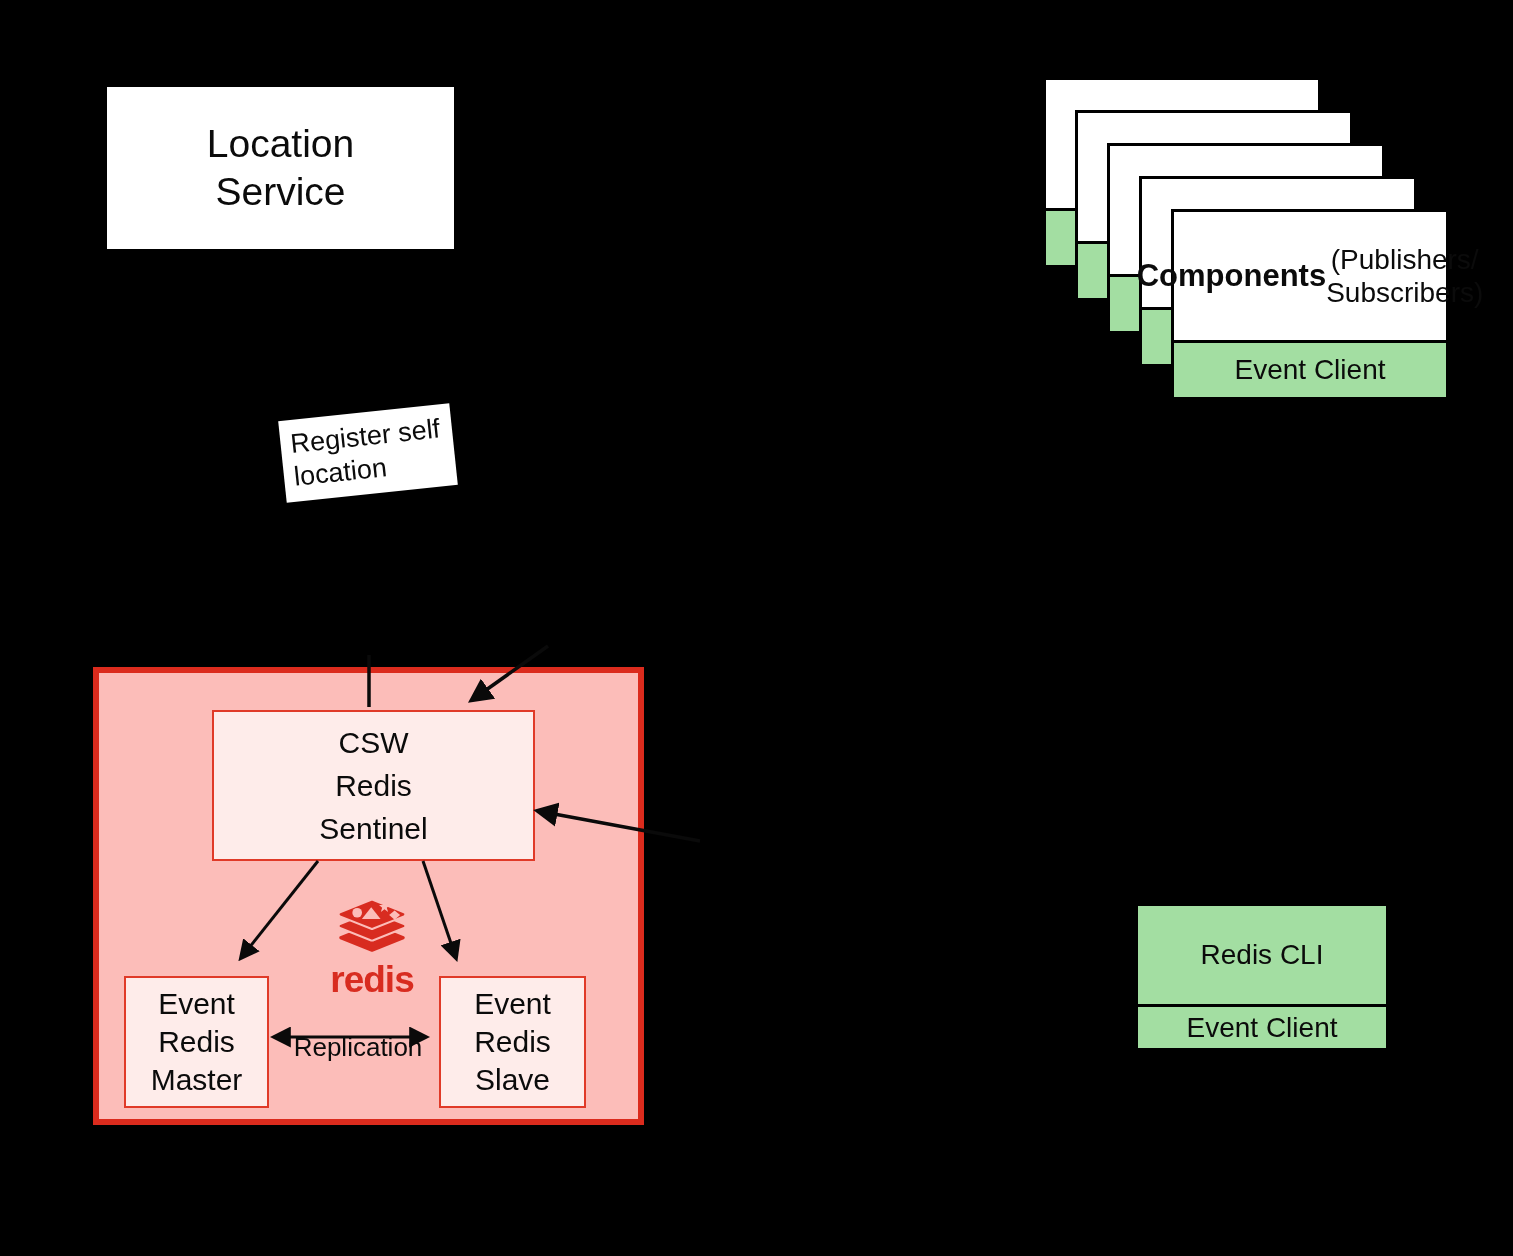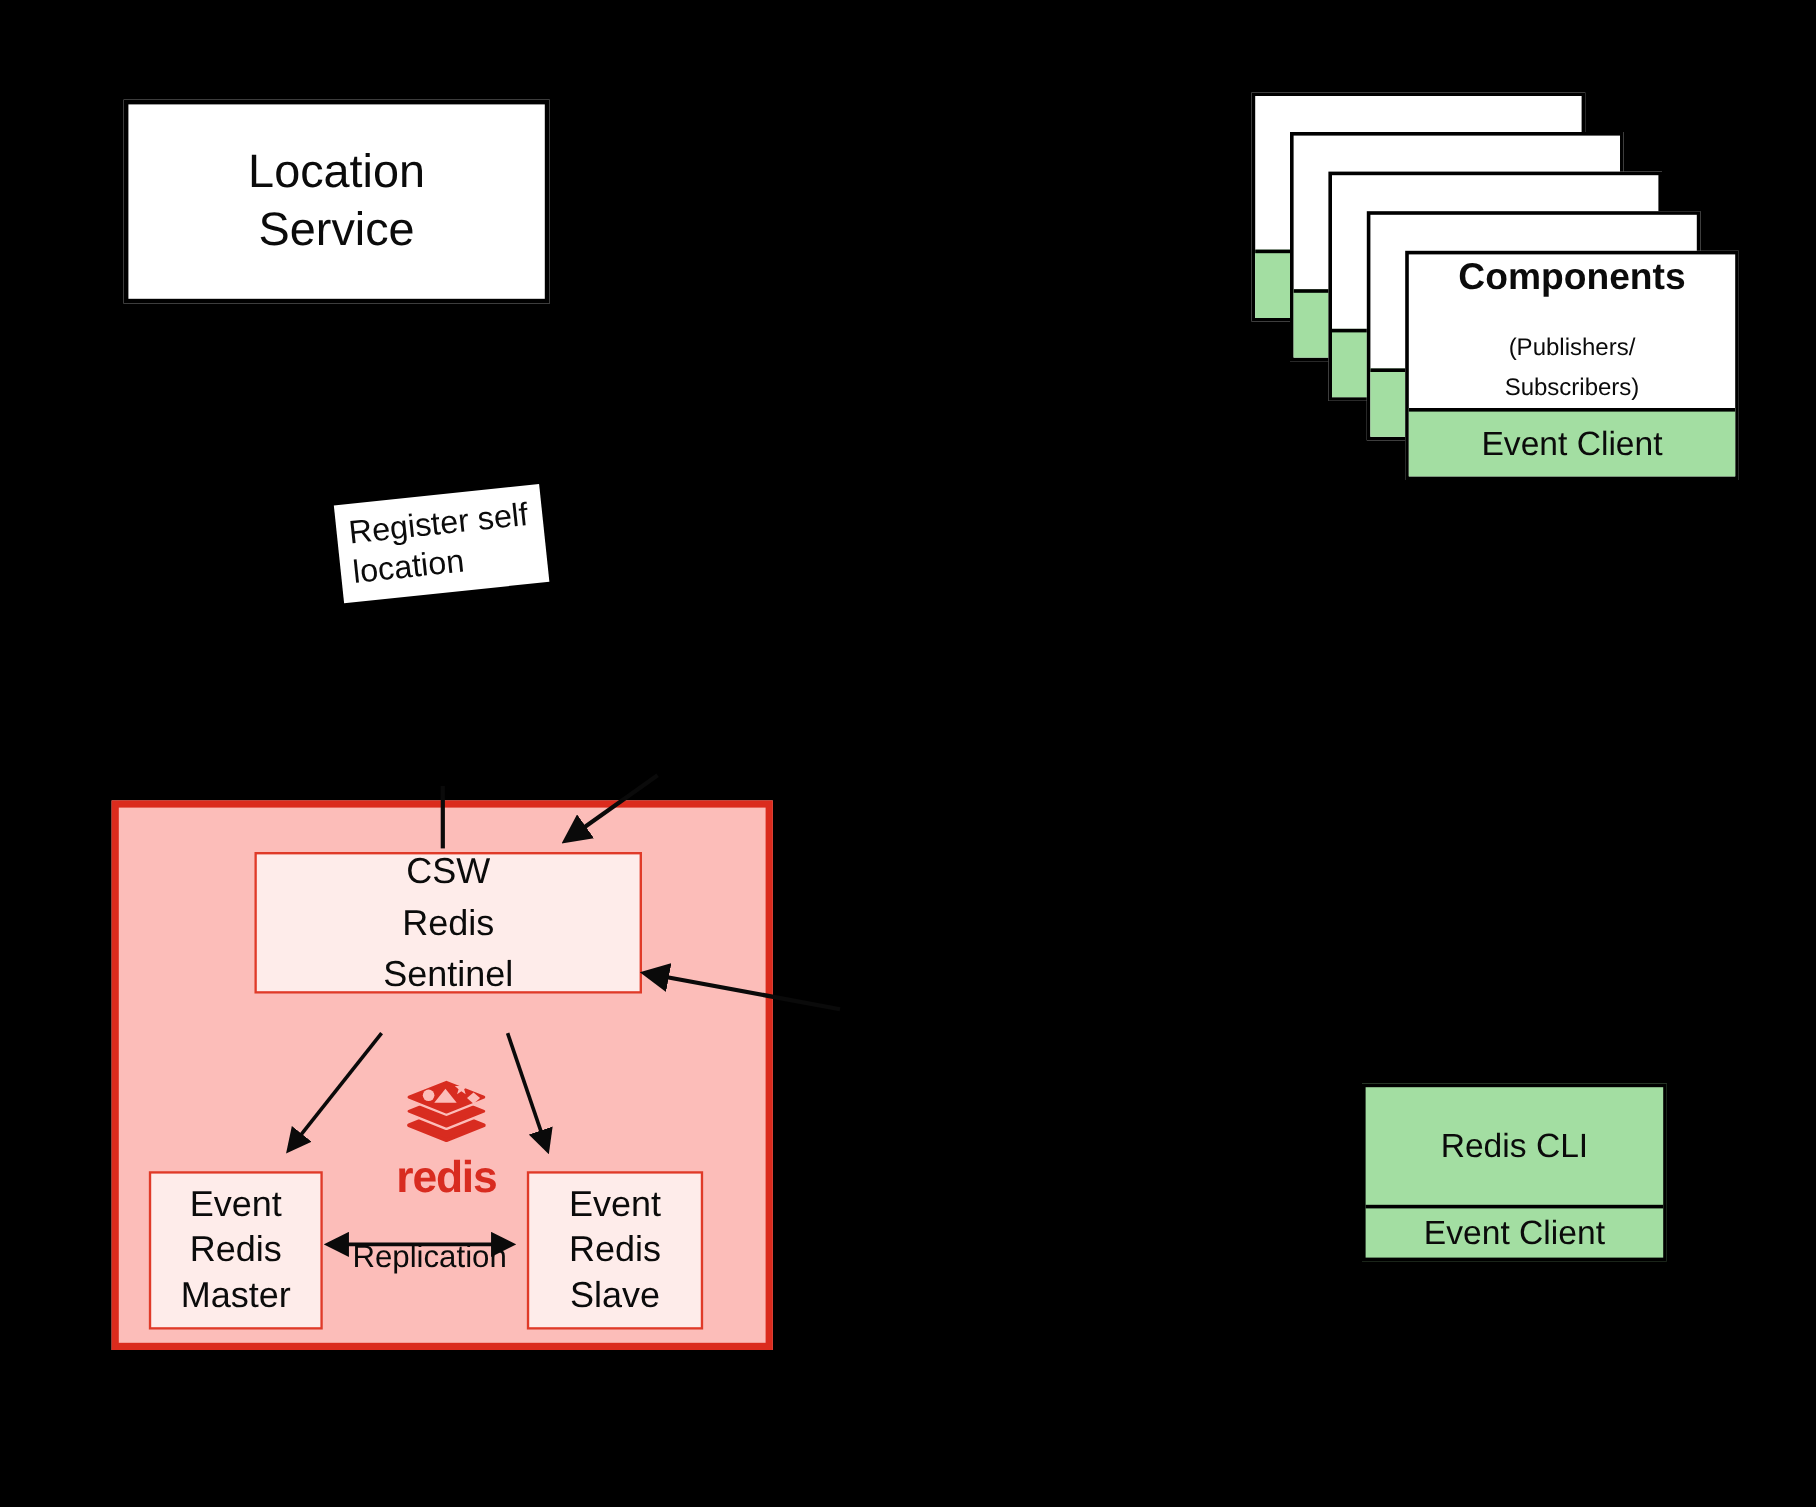--- a/index.html
+++ b/index.html
@@ -10,38 +10,38 @@
   .preline{white-space:pre-line;text-align:center;}
   .box{position:absolute;box-sizing:border-box;display:flex;align-items:center;justify-content:center;}
 
   
   .loc-box{left:103px;top:83px;width:355px;height:170px;background:#ffffff;border:4px solid #000;
     font-size:39px;line-height:48px;}
 
   
   .stack-card{position:absolute;box-sizing:border-box;width:278px;height:191px;background:#ffffff;
     border:3px solid #000;display:flex;flex-direction:column;}
-  .stack-card .card-body{flex:1;display:flex;flex-direction:column;align-items:center;justify-content:space-between;}
+  .stack-card .card-body{flex:1;display:flex;flex-direction:row;align-items:center;justify-content:center;}
   .stack-card .card-footer{height:57px;box-sizing:border-box;border-top:3px solid #000;background:#A3DEA2;
     display:flex;align-items:center;justify-content:center;font-size:28px;}
   .card-title{font-size:31px;font-weight:bold;line-height:38px;}
-  .card-sub{font-size:20px;line-height:33px;}
+  .card-sub{font-size:28px;line-height:33px;}
 
   
   .register-note{position:absolute;left:282px;top:412px;width:172px;height:82px;background:#ffffff;
     transform:rotate(-6deg);display:flex;align-items:center;box-sizing:border-box;padding-left:10px;
     font-size:27px;line-height:33px;}
   .register-note .preline{text-align:left;}
 
   
   .redis-panel{position:absolute;left:93px;top:667px;width:551px;height:458px;box-sizing:border-box;
     background:#FCBDB9;border:6px solid #DB2B1D;}
   .inner-box{position:absolute;box-sizing:border-box;background:#FEECEA;border:2px solid #E03A28;
     display:flex;align-items:center;justify-content:center;}
-  .sentinel-box{left:113px;top:37px;width:323px;height:118px;font-size:30px;line-height:43px;}
+  .sentinel-box{left:113px;top:37px;width:323px;height:151px;font-size:30px;line-height:43px;}
   .master-box{left:25px;top:303px;width:145px;height:132px;font-size:30px;line-height:38px;}
   .slave-box{left:340px;top:303px;width:147px;height:132px;font-size:30px;line-height:38px;}
   .replication-label{position:absolute;left:159px;top:359px;width:200px;text-align:center;font-size:26px;}
 
   .redis-logo{position:absolute;left:224px;top:224px;width:98px;text-align:center;}
   .redis-wordmark{font-size:37px;font-weight:bold;color:#D82C20;letter-spacing:-1px;margin-top:0px;}
 
   
   .event-cli-box{position:absolute;left:1135px;top:903px;width:254px;height:148px;box-sizing:border-box;
     background:#A3DEA2;border:3px solid #000;display:flex;flex-direction:column;}

